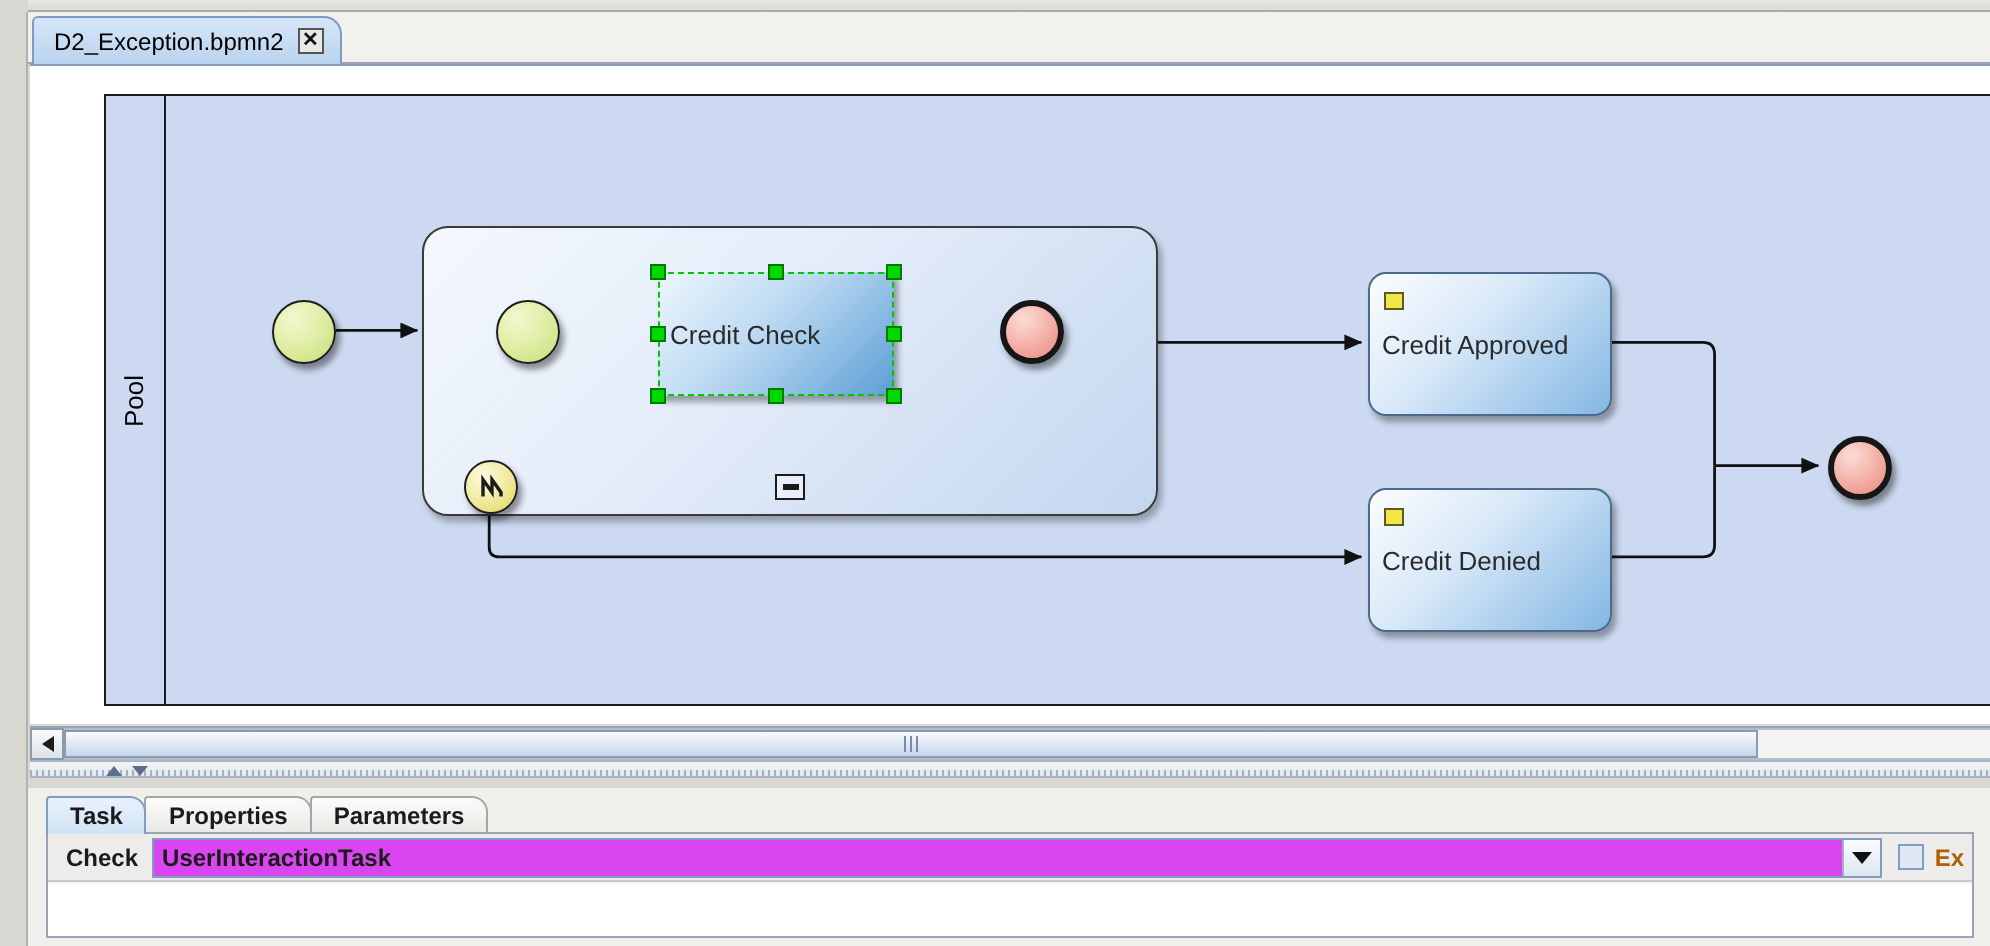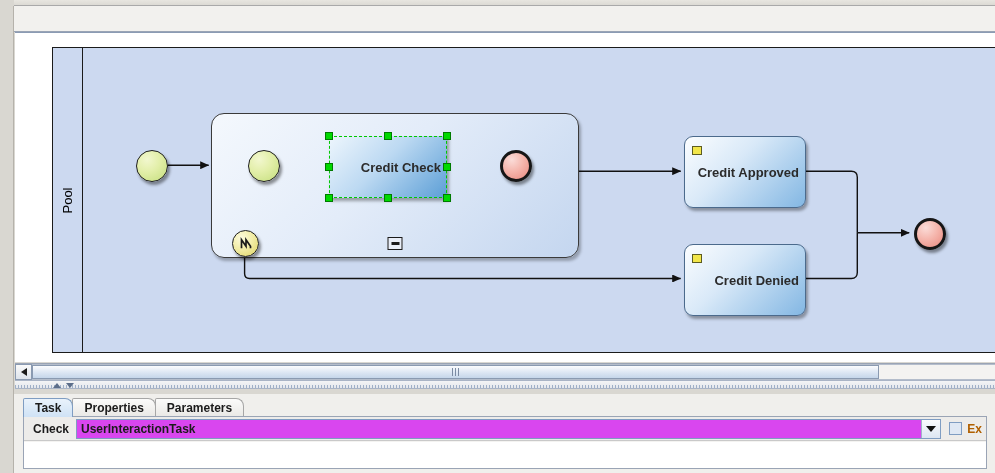--- a/index.html
+++ b/index.html
@@ -145,21 +145,21 @@
   }
   .bolt-svg { display:block; }
 
   
   .task {
     position: absolute;
     border-radius: 9px;
     border: 1.4px solid #4b6a8c;
     background: linear-gradient(135deg,#fbfdff 0%,#d9e9f8 40%,#83b7e3 100%);
     box-shadow: 2px 3px 3px rgba(0,0,0,0.34);
-    display: flex; align-items: center; justify-content: flex-end; font-weight: bold;
+    display: flex; align-items: center; justify-content: flex-start;
   }
   .task-label {
     font-size: 13px; color: #2b2b2b; text-align: center;
     padding: 0 6px;
   }
   .task-marker {
     position: absolute; left: 7px; top: 9px;
     width: 10px; height: 9px;
     background: #f2e64a;
     border: 1px solid #5c5c22;
@@ -351,20 +351,24 @@
 <body>
 
 <div id="app">
 
   <div class="top-strip">
     <div class="top-strip-left"></div>
   </div>
 
   <div class="tabbar">
     <div class="tabbar-gutter"></div>
+    <div class="doc-tab">
+      <span class="doc-tab-label">D2_Exception.bpmn2</span>
+      <span class="tab-close">✕</span>
+    </div>
   </div>
 
   <div class="editor-wrap">
     <div class="editor-gutter"></div>
 
     <div class="canvas">
 
       <div class="pool">
         <div class="pool-header">
           <span class="pool-label">Pool</span>

